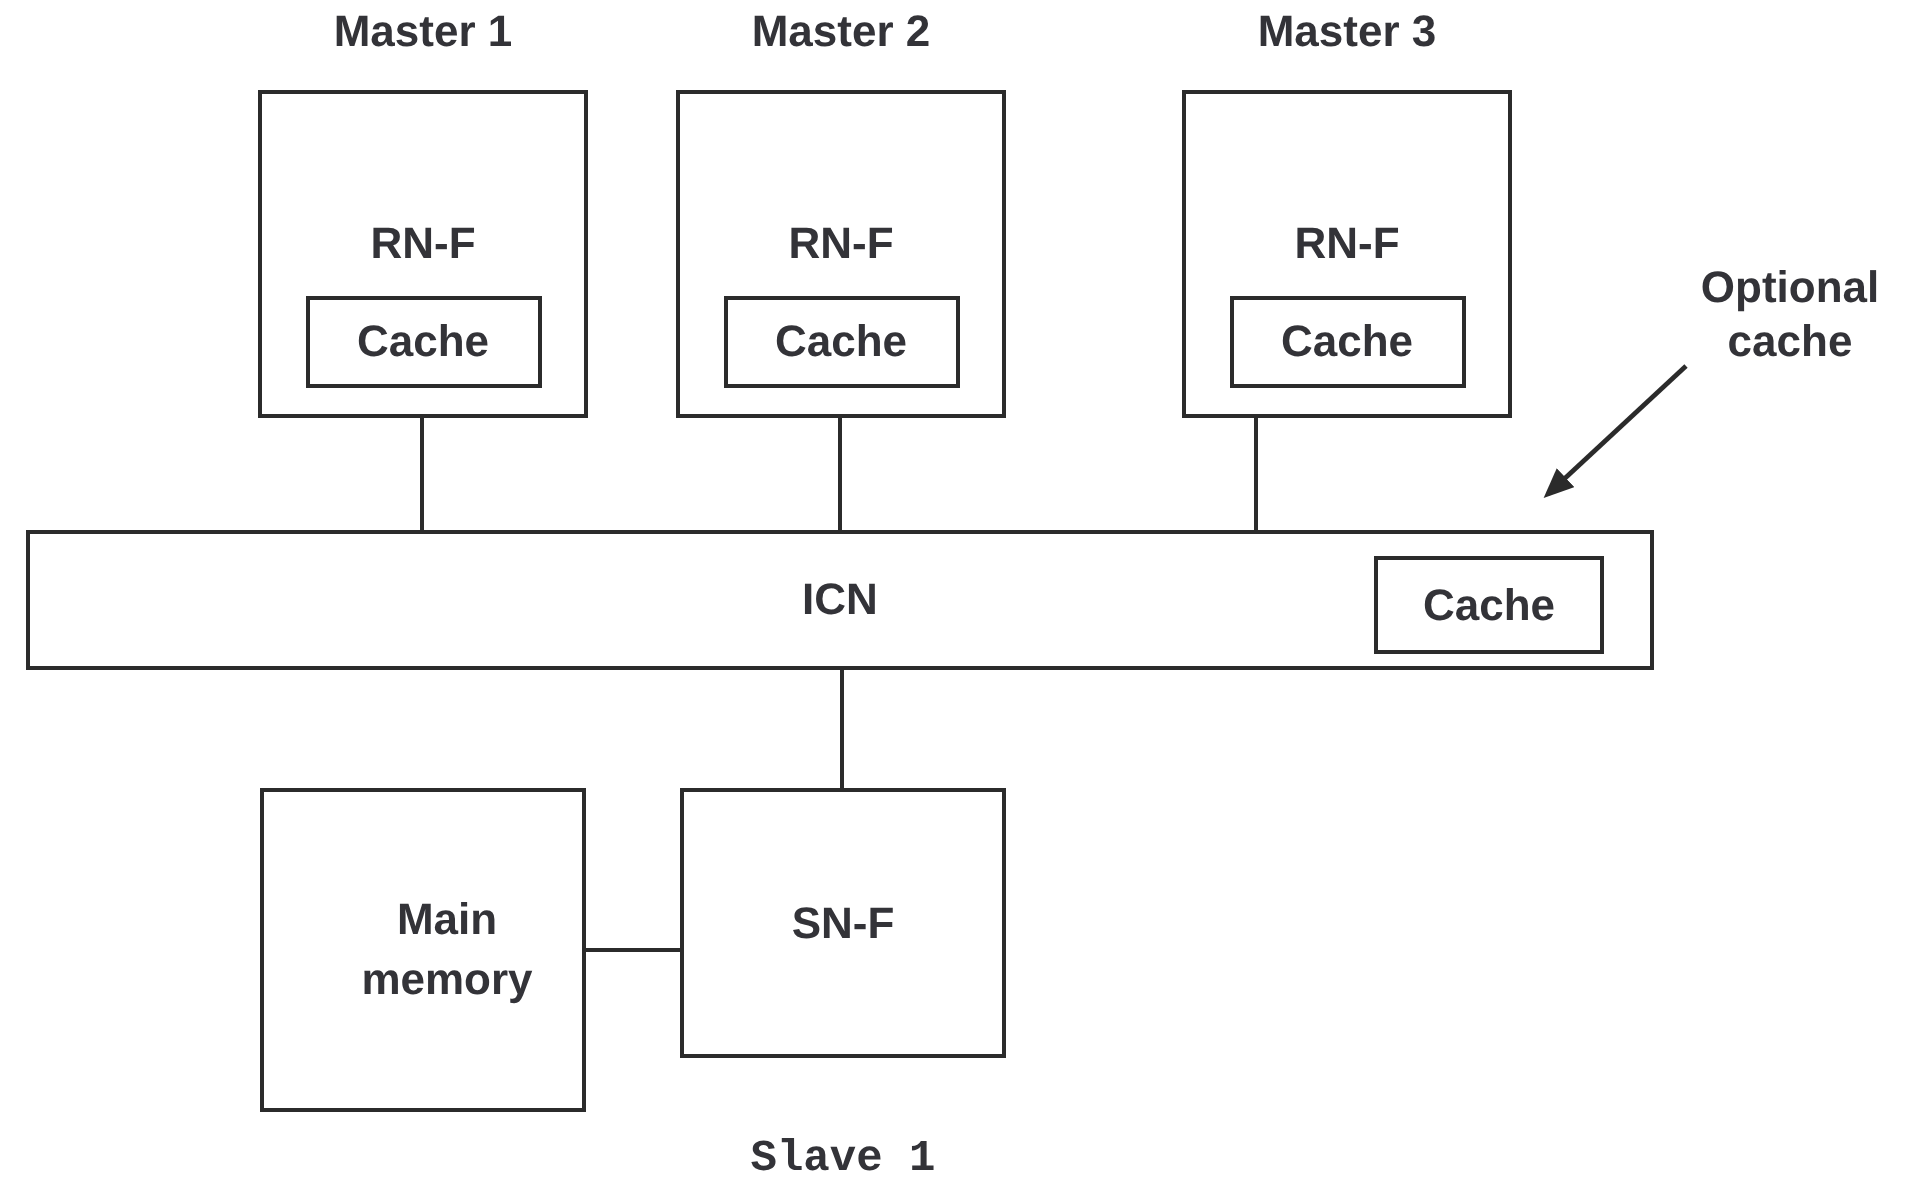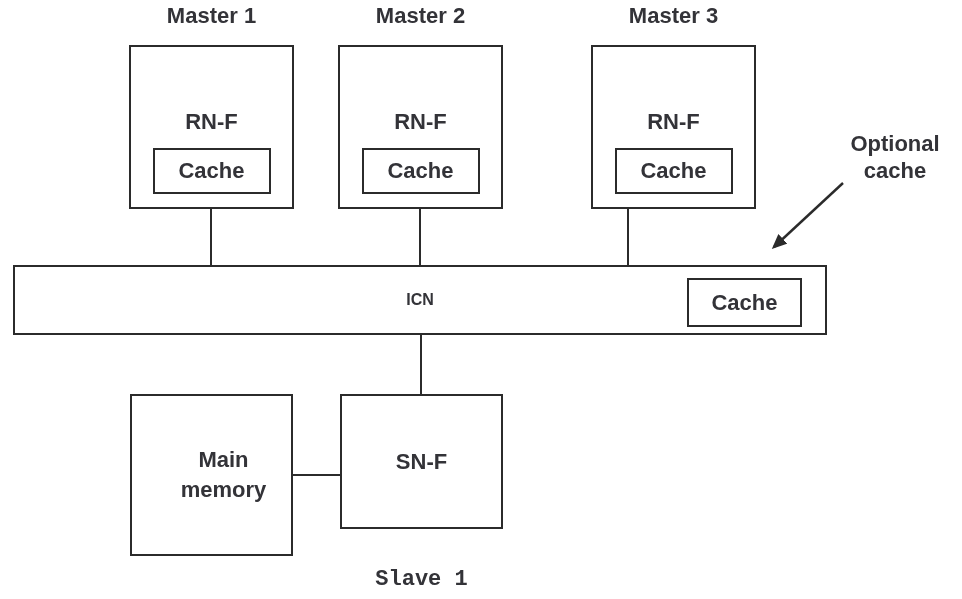--- a/index.html
+++ b/index.html
@@ -68,21 +68,21 @@
   .line-icn-snf { left: 420px; top: 334px; height: 61px; }
   .line-mem-snf { left: 291px; top: 474px; width: 50px; }
   
   .icn-bar {
     position: absolute;
     left: 13px; top: 265px;
     width: 814px; height: 70px;
     border: 2px solid var(--line);
     background: var(--background);
     display: flex; align-items: center; justify-content: center;
-    font-size: 16px;
+    font-size: 22px;
   }
   .icn-cache-box {
     position: absolute;
     left: 687px; top: 278px;
     width: 115px; height: 49px;
     border: 2px solid var(--line);
     background: var(--background);
     display: flex; align-items: center; justify-content: center;
     font-size: 22px;
   }

